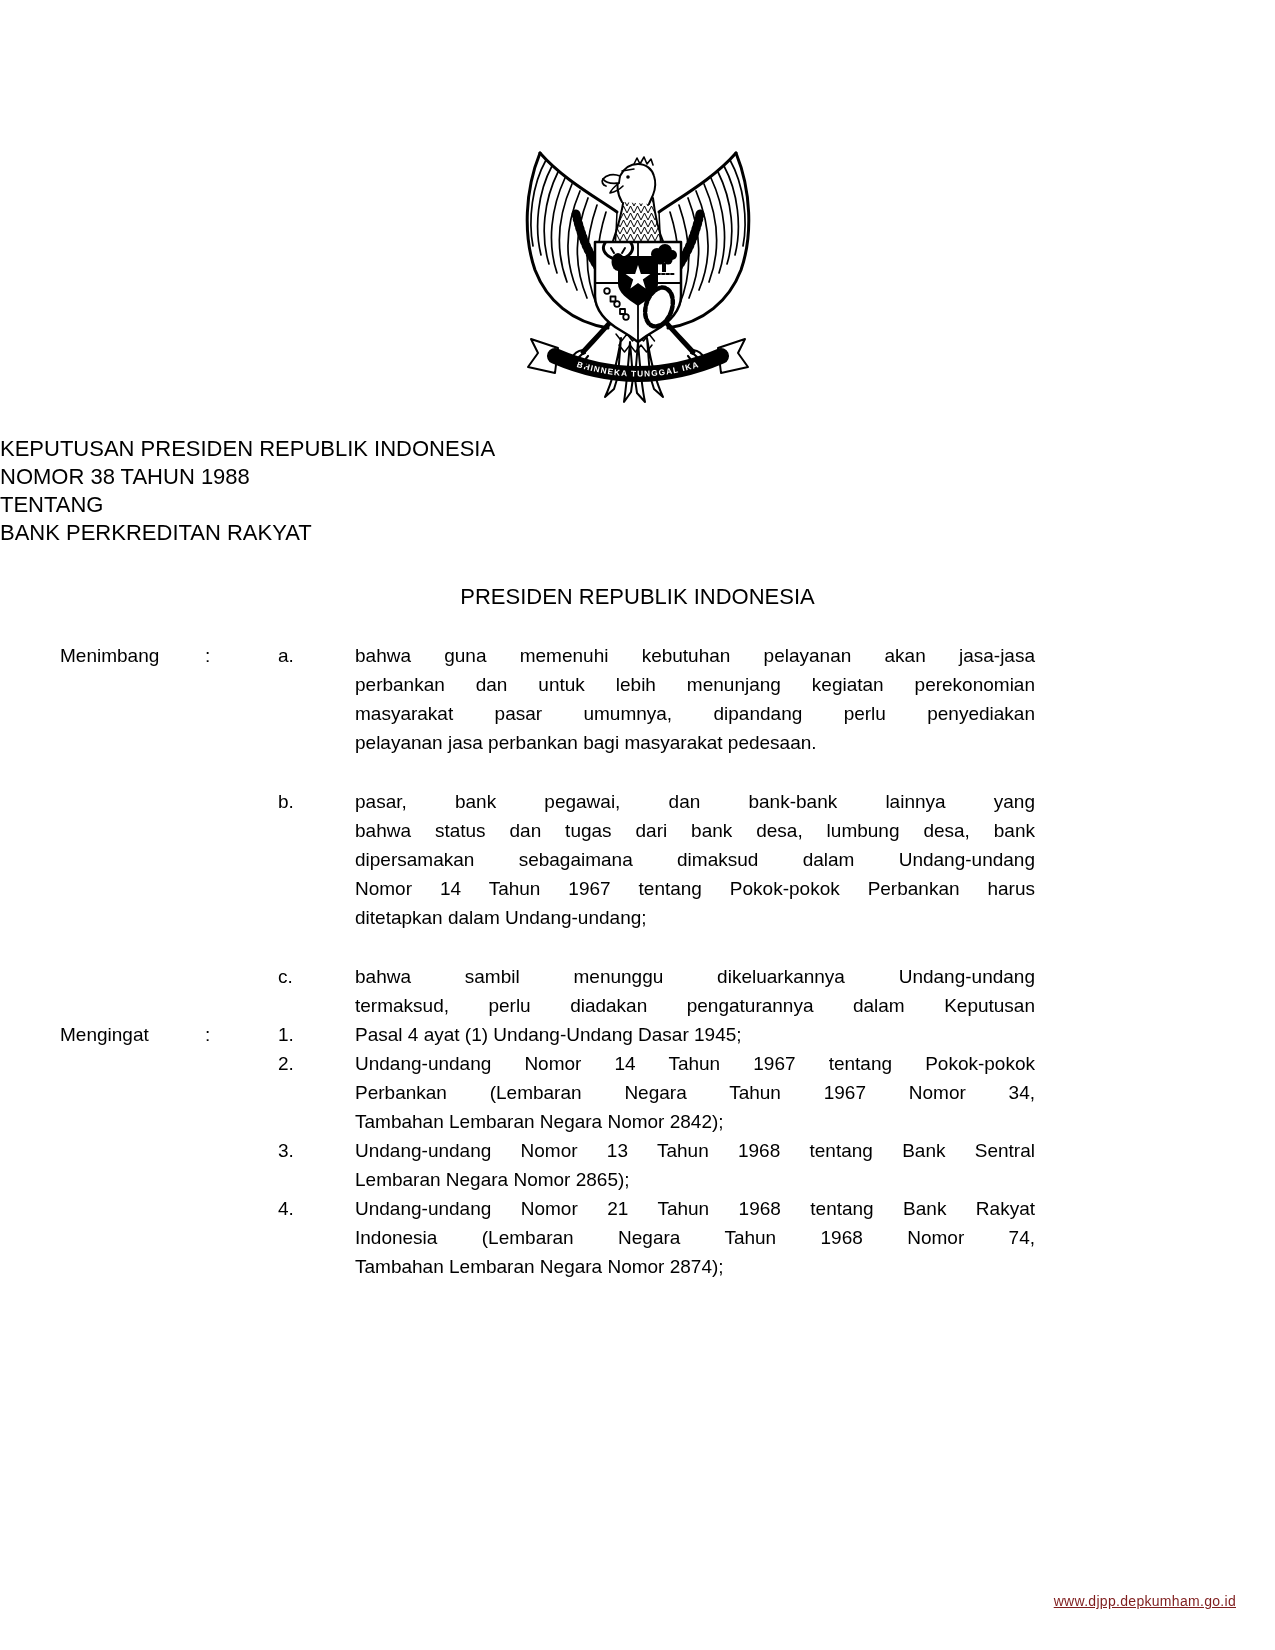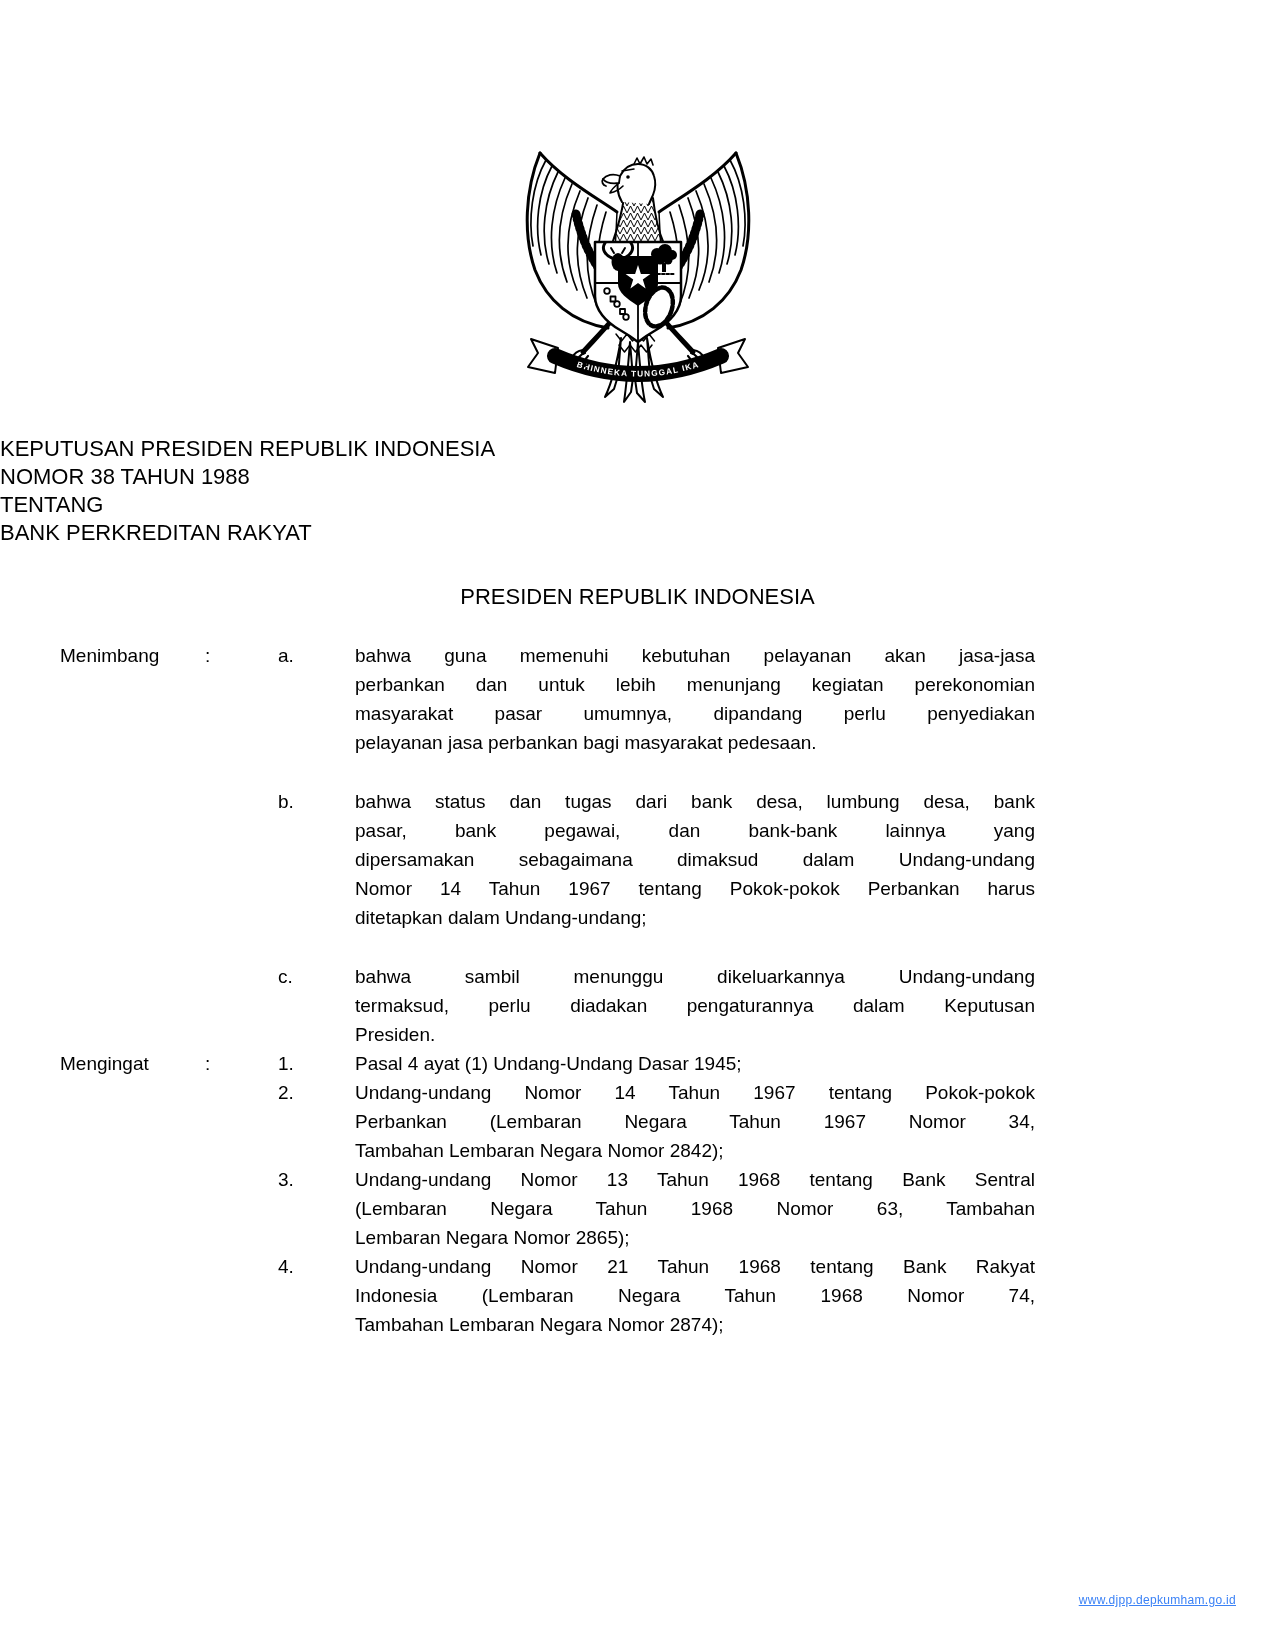--- a/index.html
+++ b/index.html
@@ -21,22 +21,22 @@
   .sec-colon{width:73px;flex:none;}
   .sec-items{width:757px;flex:none;}
   .item{display:flex;}
   .item.gap{margin-bottom:30px;}
   .marker{width:77px;flex:none;}
   .itext{width:680px;flex:none;}
   .jline{text-align:justify;text-align-last:justify;}
   .jline.last{text-align-last:left;}
   .watermark{
     position:absolute;top:1593px;right:39px;
-    font-size:12px;letter-spacing:.3px;
-    color:#3b82f6;text-decoration:underline;
+    font-size:14px;letter-spacing:.3px;
+    color:#7f1d1d;text-decoration:underline;
   }
 </style>
 </head>
 <body>
 
 <div class="page">
 
   <svg class="emblem" viewBox="0 0 232 255" xmlns="http://www.w3.org/2000/svg" xmlns:xlink="http://www.w3.org/1999/xlink">
     <defs>
       <pattern id="scl" width="7" height="7" patternUnits="userSpaceOnUse">
@@ -154,33 +154,32 @@
         <div class="itext">
             <div class="jline">bahwa guna memenuhi kebutuhan pelayanan akan jasa-jasa</div>
             <div class="jline">perbankan dan untuk lebih menunjang kegiatan perekonomian</div>
             <div class="jline">masyarakat pasar umumnya, dipandang perlu penyediakan</div>
             <div class="jline last">pelayanan jasa perbankan bagi masyarakat pedesaan.</div>
           </div>
       </div>
       <div class="item gap">
         <div class="marker">b.</div>
         <div class="itext">
+            <div class="jline">pasar, bank pegawai, dan bank-bank lainnya yang</div>
             <div class="jline">bahwa status dan tugas dari bank desa, lumbung desa, bank</div>
-            <div class="jline">pasar, bank pegawai, dan bank-bank lainnya yang</div>
             <div class="jline">dipersamakan sebagaimana dimaksud dalam Undang-undang</div>
             <div class="jline">Nomor 14 Tahun 1967 tentang Pokok-pokok Perbankan harus</div>
             <div class="jline last">ditetapkan dalam Undang-undang;</div>
           </div>
       </div>
       <div class="item">
         <div class="marker">c.</div>
         <div class="itext">
             <div class="jline">bahwa sambil menunggu dikeluarkannya Undang-undang</div>
             <div class="jline">termaksud, perlu diadakan pengaturannya dalam Keputusan</div>
-            <div class="jline last">Presiden.</div>
           </div>
       </div>
     </div>
   </section>
 
   <section class="sec sec-mengingat">
     <div class="sec-label">Mengingat</div>
     <div class="sec-colon">:</div>
     <div class="sec-items">
       <div class="item">
@@ -194,21 +193,20 @@
         <div class="itext">
             <div class="jline">Undang-undang Nomor 14 Tahun 1967 tentang Pokok-pokok</div>
             <div class="jline">Perbankan (Lembaran Negara Tahun 1967 Nomor 34,</div>
             <div class="jline last">Tambahan Lembaran Negara Nomor 2842);</div>
           </div>
       </div>
       <div class="item">
         <div class="marker">3.</div>
         <div class="itext">
             <div class="jline">Undang-undang Nomor 13 Tahun 1968 tentang Bank Sentral</div>
-            <div class="jline">(Lembaran Negara Tahun 1968 Nomor 63, Tambahan</div>
             <div class="jline last">Lembaran Negara Nomor 2865);</div>
           </div>
       </div>
       <div class="item">
         <div class="marker">4.</div>
         <div class="itext">
             <div class="jline">Undang-undang Nomor 21 Tahun 1968 tentang Bank Rakyat</div>
             <div class="jline">Indonesia (Lembaran Negara Tahun 1968 Nomor 74,</div>
             <div class="jline last">Tambahan Lembaran Negara Nomor 2874);</div>
           </div>

